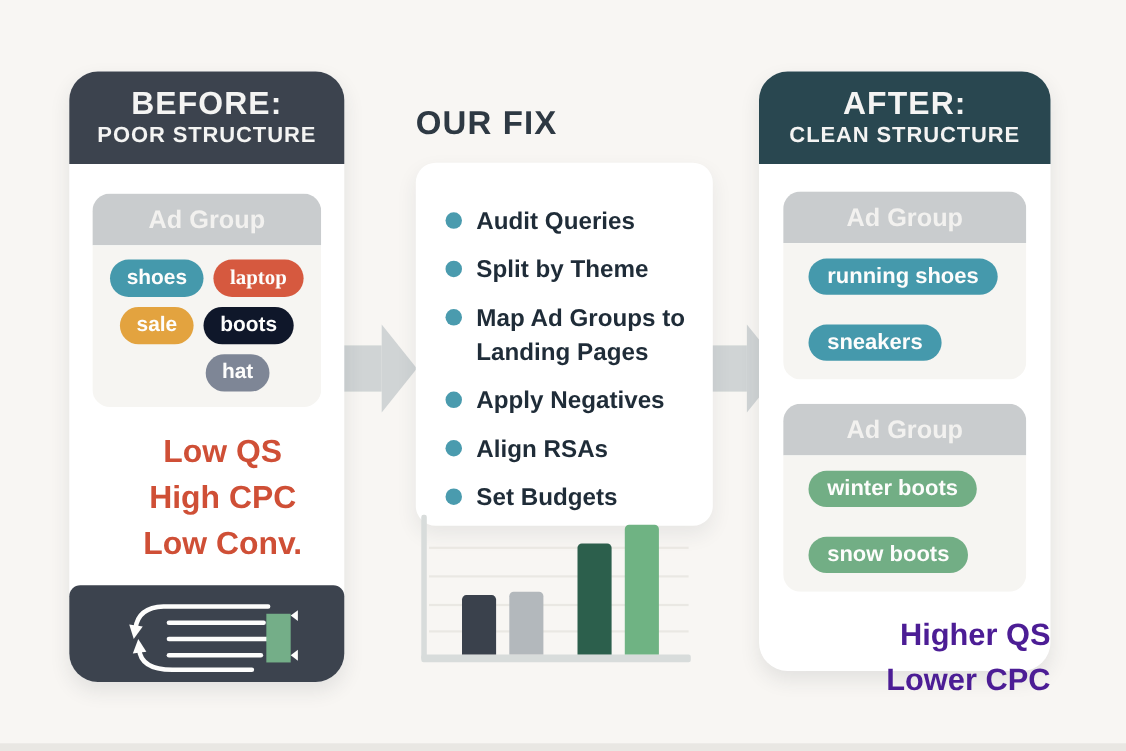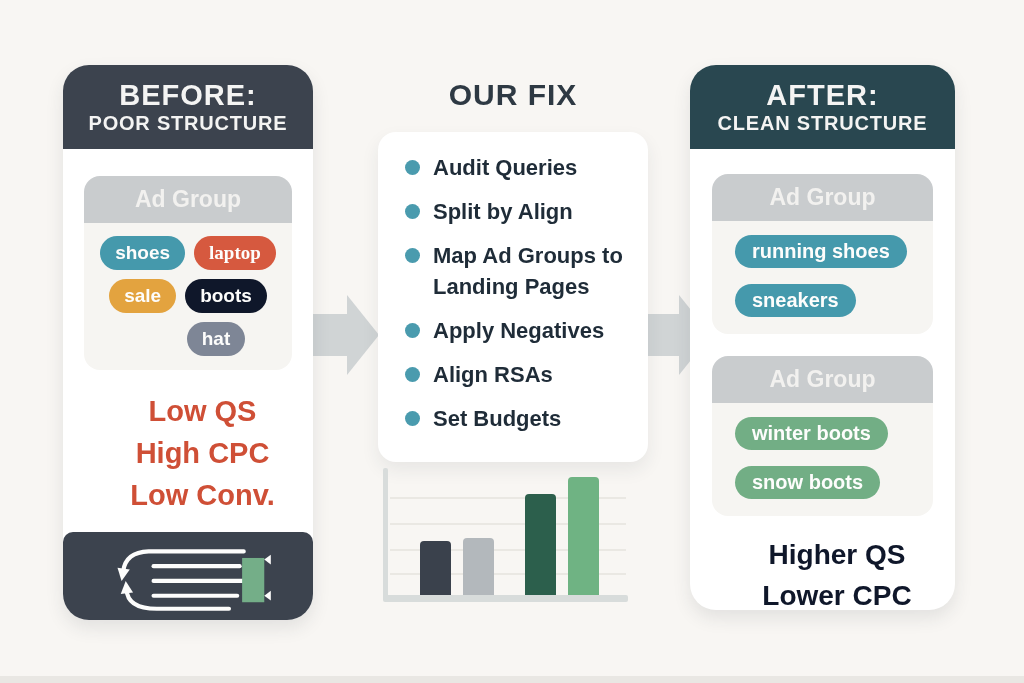--- a/index.html
+++ b/index.html
@@ -41,52 +41,52 @@
   }
   .adgroup-body{background:#F6F5F2;}
 
   .tag-cloud{
     display:flex;flex-wrap:wrap;justify-content:center;align-content:flex-start;
     gap:9px;padding:13px 8px 14px 8px;min-height:119px;
   }
   .tag-cloud .pill:last-child{margin-left:56px;}
   .tag-stack{
     display:flex;flex-direction:column;align-items:flex-start;
-    gap:16px;padding:14px 15px 17px 23px;
+    gap:27px;padding:14px 15px 17px 23px;
   }
   .pill{
     color:#FDFDFC;font-size:19px;font-weight:bold;
     height:34px;line-height:34px;padding:0 15px;border-radius:17px;
     white-space:nowrap;
   }
   .tag-stack .pill{height:33px;line-height:33px;padding:0 17px;font-size:20px;}
 
   
   .metrics{margin-top:20px;text-align:center;padding-left:29px;}
   .metric-line{font-weight:bold;}
   .metrics-red .metric-line{color:#CF4F36;font-size:29px;line-height:42px;}
-  .metrics-green .metric-line{color:#0f172a;font-size:28px;line-height:41px;}
+  .metrics-green .metric-line{color:#4c1d95;font-size:28px;line-height:41px;text-align:right;}
   .panel-after .metrics{margin-top:18px;}
 
   
   .panel-foot{
     position:absolute;left:0;right:0;bottom:0;height:88px;background:#3C434E;
     border-radius:10px 10px 26px 26px;
     display:flex;align-items:center;justify-content:center;
   }
 
   
   .fix-title{
-    position:absolute;left:378px;top:78px;width:270px;margin:0;
-    text-align:center;font-size:30px;font-weight:bold;color:#2E3943;letter-spacing:1px;
+    position:absolute;left:378px;top:96px;width:270px;margin:0;
+    text-align:left;font-size:30px;font-weight:bold;color:#2E3943;letter-spacing:1px;
   }
   .fix-card{
-    position:absolute;left:378px;top:132px;width:270px;height:330px;
+    position:absolute;left:378px;top:148px;width:270px;height:330px;
     background:#FFFFFF;border-radius:18px;box-shadow:0 8px 18px rgba(40,50,60,.08);
-    box-sizing:border-box;padding:20px 18px 0 27px;
+    box-sizing:border-box;padding:37px 18px 0 27px;
   }
   .step{display:flex;align-items:flex-start;margin-bottom:13px;}
   .bullet{
     flex:0 0 15px;width:15px;height:15px;border-radius:50%;
     background:#4A9BAE;margin:8px 13px 0 0;
   }
   .step-label{font-size:22px;font-weight:bold;color:#1F2C38;line-height:31px;}
 
   
   .mini-chart{position:absolute;left:378px;top:462px;width:256px;height:142px;}
@@ -180,21 +180,21 @@
 
   <div class="fix-card">
 
       <div class="step">
         <span class="bullet"></span>
         <span class="step-label">Audit Queries</span>
       </div>
 
       <div class="step">
         <span class="bullet"></span>
-        <span class="step-label">Split by Align</span>
+        <span class="step-label">Split by Theme</span>
       </div>
 
       <div class="step">
         <span class="bullet"></span>
         <span class="step-label">Map Ad Groups to Landing Pages</span>
       </div>
 
       <div class="step">
         <span class="bullet"></span>
         <span class="step-label">Apply Negatives</span>

